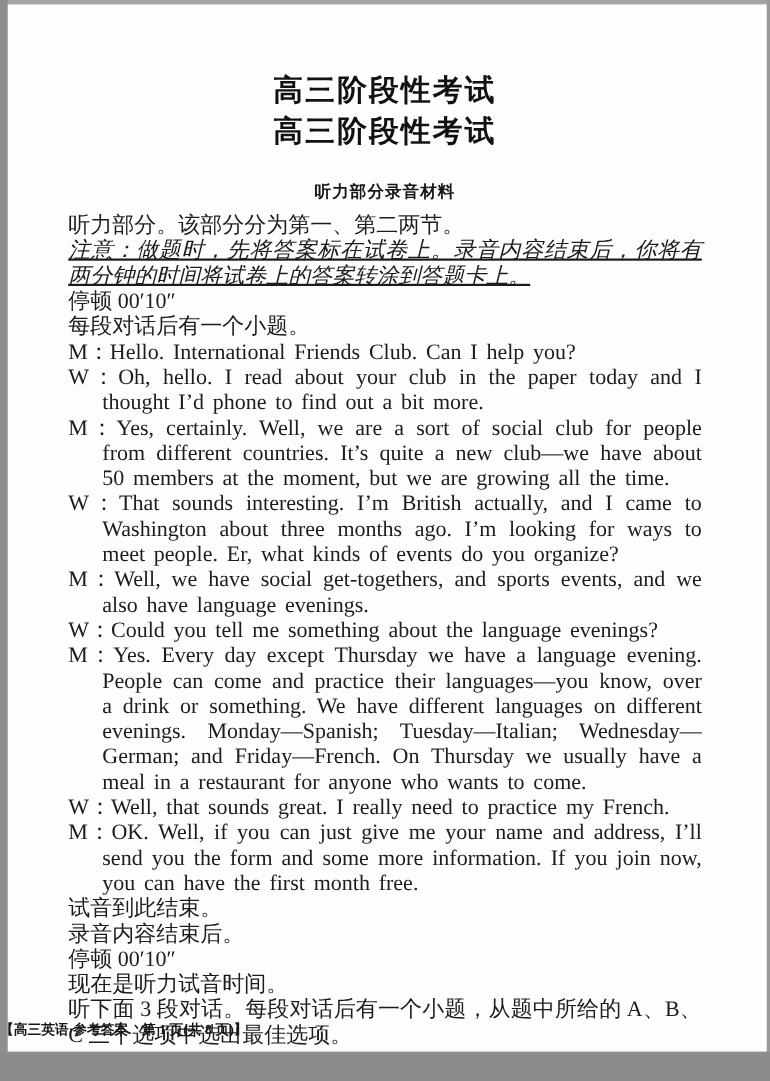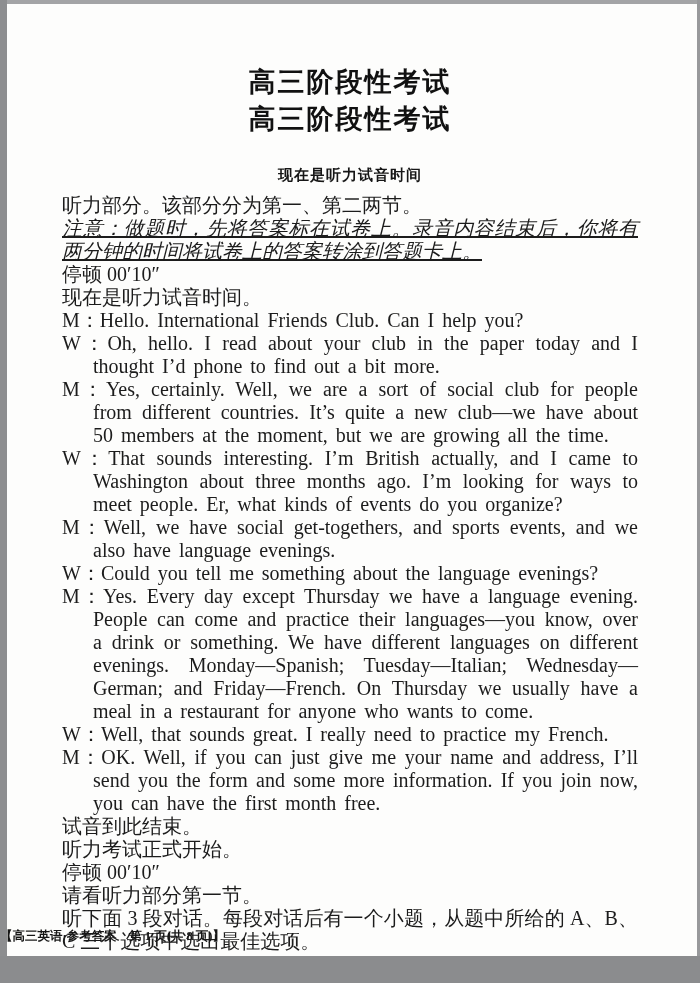--- a/index.html
+++ b/index.html
@@ -89,37 +89,37 @@
 
 <div class="page">
   <div class="edge edge-top"></div>
   <div class="edge edge-left"></div>
   <div class="edge edge-right"></div>
   <div class="edge edge-bottom"></div>
 
   <div class="content">
     <h1 class="title">高三阶段性考试</h1>
     <h1 class="title">高三阶段性考试</h1>
-    <h2 class="section-heading">现在是听力试音时间</h2>
+    <h2 class="section-heading">听力部分录音材料</h2>
     <div class="body-text" id="paragraphs">
         <p class="para plain">听力部分。该部分分为第一、第二两节。</p>
         <p class="para note">注意：做题时，先将答案标在试卷上。录音内容结束后，你将有两分钟的时间将试卷上的答案转涂到答题卡上。</p>
         <p class="para plain">停顿 00′10″</p>
-        <p class="para plain">现在是听力试音时间。</p>
+        <p class="para plain">每段对话后有一个小题。</p>
         <p class="para dialogue"><span class="speaker">M：</span>Hello. International Friends Club. Can I help you?</p>
         <p class="para dialogue"><span class="speaker">W：</span>Oh, hello. I read about your club in the paper today and I thought I’d phone to find out a bit more.</p>
         <p class="para dialogue"><span class="speaker">M：</span>Yes, certainly. Well, we are a sort of social club for people from different countries. It’s quite a new club—we have about 50 members at the moment, but we are growing all the time.</p>
         <p class="para dialogue"><span class="speaker">W：</span>That sounds interesting. I’m British actually, and I came to Washington about three months ago. I’m looking for ways to meet people. Er, what kinds of events do you organize?</p>
         <p class="para dialogue"><span class="speaker">M：</span>Well, we have social get-togethers, and sports events, and we also have language evenings.</p>
         <p class="para dialogue"><span class="speaker">W：</span>Could you tell me something about the language evenings?</p>
         <p class="para dialogue"><span class="speaker">M：</span>Yes. Every day except Thursday we have a language evening. People can come and practice their languages—you know, over a drink or something. We have different languages on different evenings. Monday—Spanish; Tuesday—Italian; Wednesday—German; and Friday—French. On Thursday we usually have a meal in a restaurant for anyone who wants to come.</p>
         <p class="para dialogue"><span class="speaker">W：</span>Well, that sounds great. I really need to practice my French.</p>
         <p class="para dialogue"><span class="speaker">M：</span>OK. Well, if you can just give me your name and address, I’ll send you the form and some more information. If you join now, you can have the first month free.</p>
         <p class="para plain">试音到此结束。</p>
-        <p class="para plain">听力考试正式开始。</p>
+        <p class="para plain">录音内容结束后。</p>
         <p class="para plain">停顿 00′10″</p>
-        <p class="para plain">请看听力部分第一节。</p>
+        <p class="para plain">现在是听力试音时间。</p>
         <p class="para plain">听下面 3 段对话。每段对话后有一个小题，从题中所给的 A、B、C 三个选项中选出最佳选项。</p>
       </div>
   </div>
 
   <div class="footer">【高三英语·参考答案　第 1 页(共 8 页)】</div>
 </div>
 
 </body></html>

